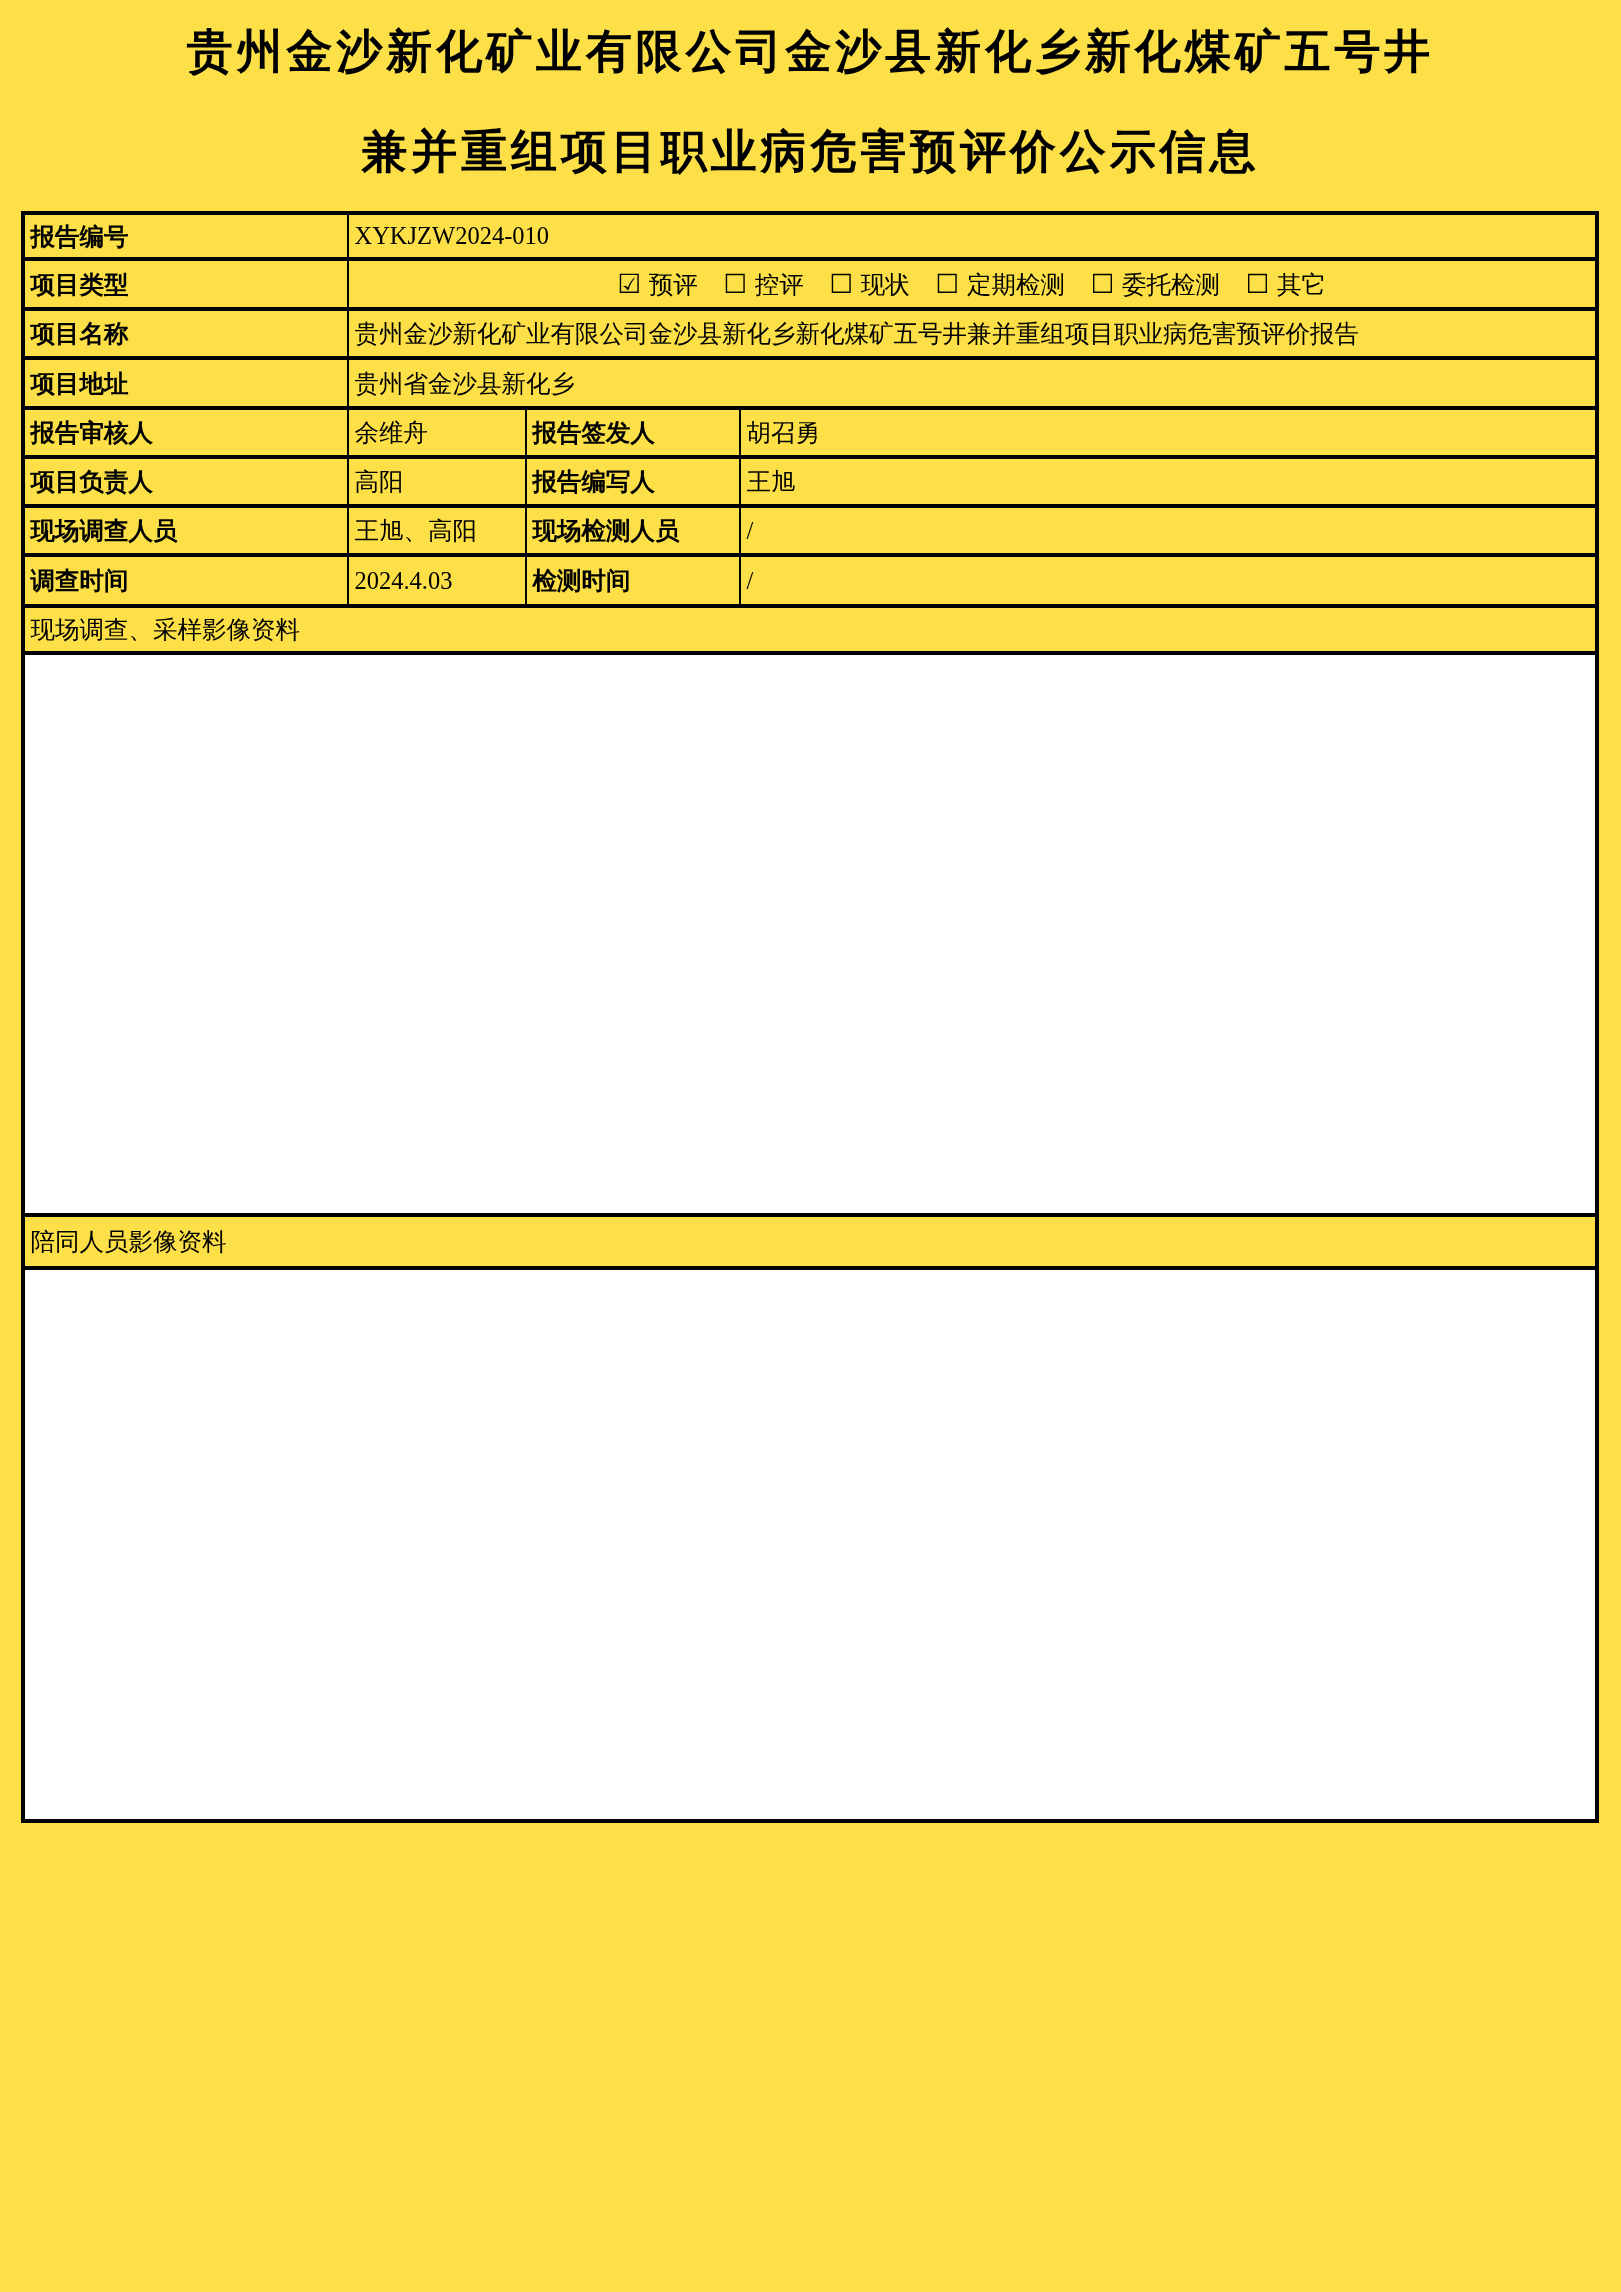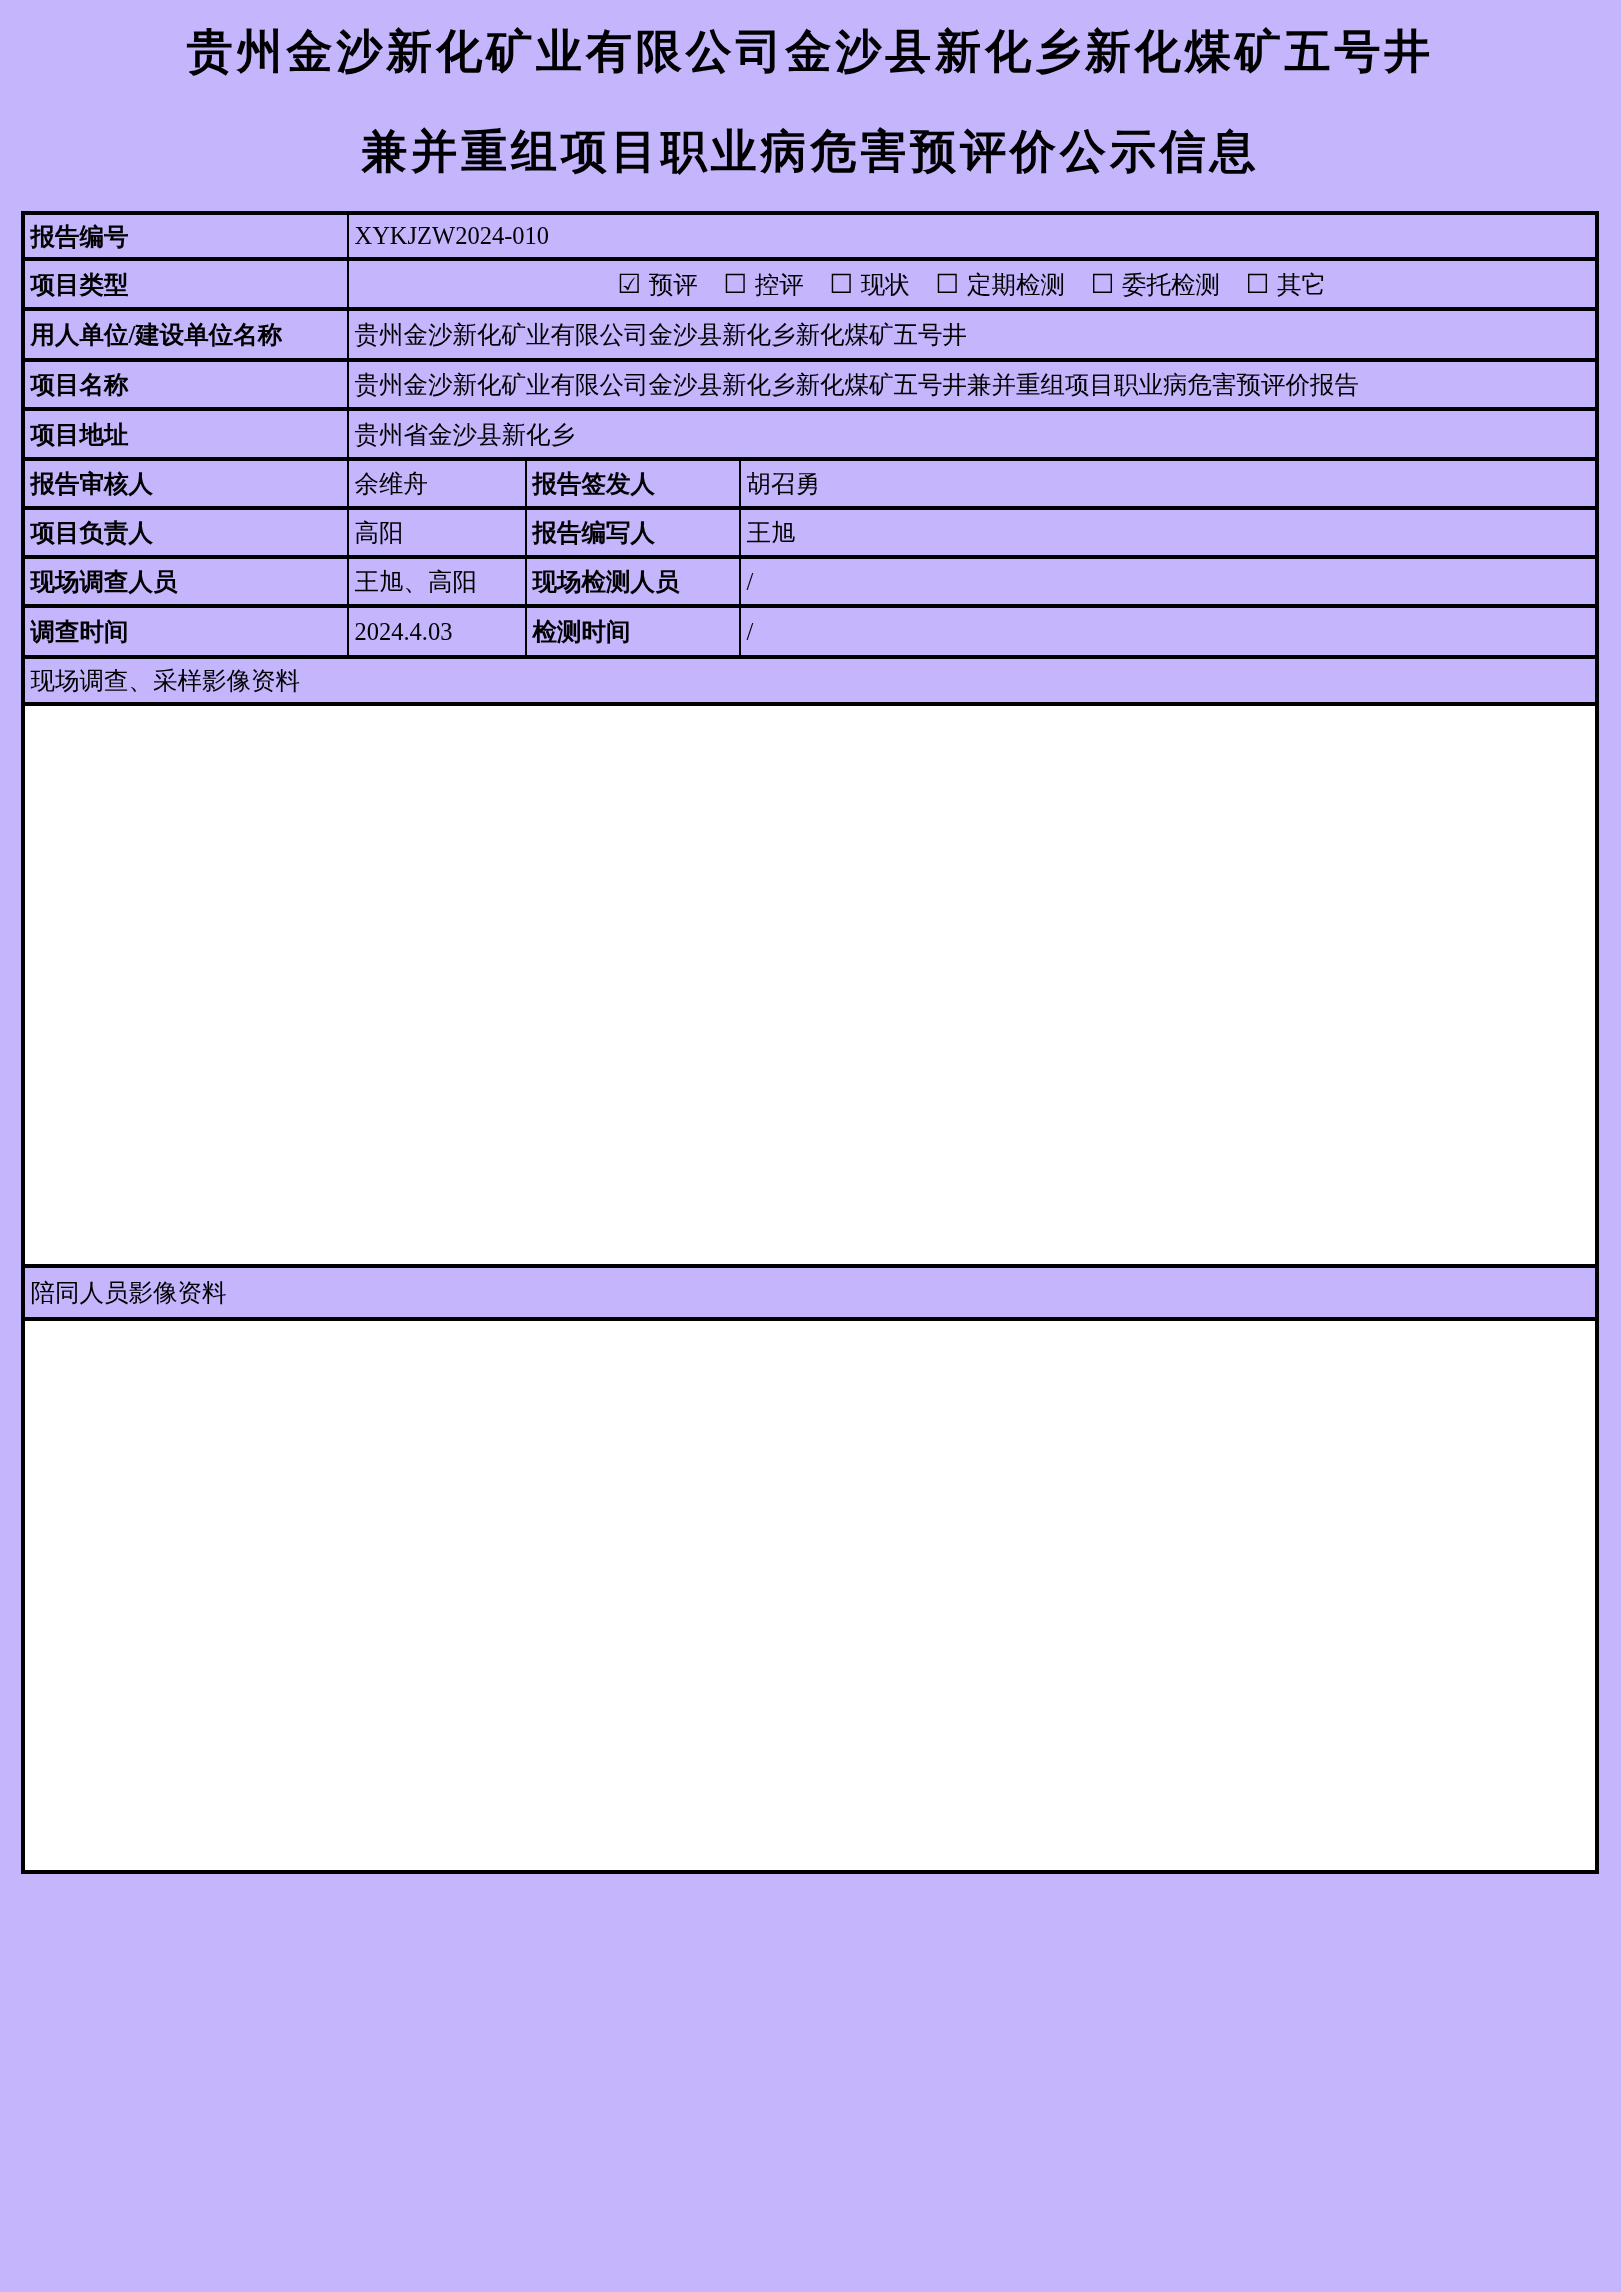--- a/index.html
+++ b/index.html
@@ -6,21 +6,21 @@
     margin: 0;
     padding: 0;
     background: #ffffff;
     color: #000000;
     font-family: "Liberation Serif", serif;
   }
   .page {
     position: relative;
     width: 1621px;
     height: 2293px;
-    background: #c4b5fd;
+    background: #fde047;
     overflow: hidden;
   }
   .title-block {
     position: absolute;
     top: 29px;
     left: 0;
     width: 1621px;
     text-align: center;
   }
   .title-line {
@@ -129,24 +129,20 @@
             <span>委托检测</span>
           </span>
           <span class="cb-option">
             <span class="cb-box">☐</span>
             <span>其它</span>
           </span>
         </div>
       </td>
     </tr>
 
-    <tr style="height:51px">
-      <td class="lbl">用人单位/建设单位名称</td>
-      <td colspan="5">贵州金沙新化矿业有限公司金沙县新化乡新化煤矿五号井</td>
-    </tr>
 
     <tr style="height:49px">
       <td class="lbl">项目名称</td>
       <td colspan="5">贵州金沙新化矿业有限公司金沙县新化乡新化煤矿五号井兼并重组项目职业病危害预评价报告</td>
     </tr>
 
     <tr style="height:50px">
       <td class="lbl">项目地址</td>
       <td colspan="5">贵州省金沙县新化乡</td>
     </tr>

